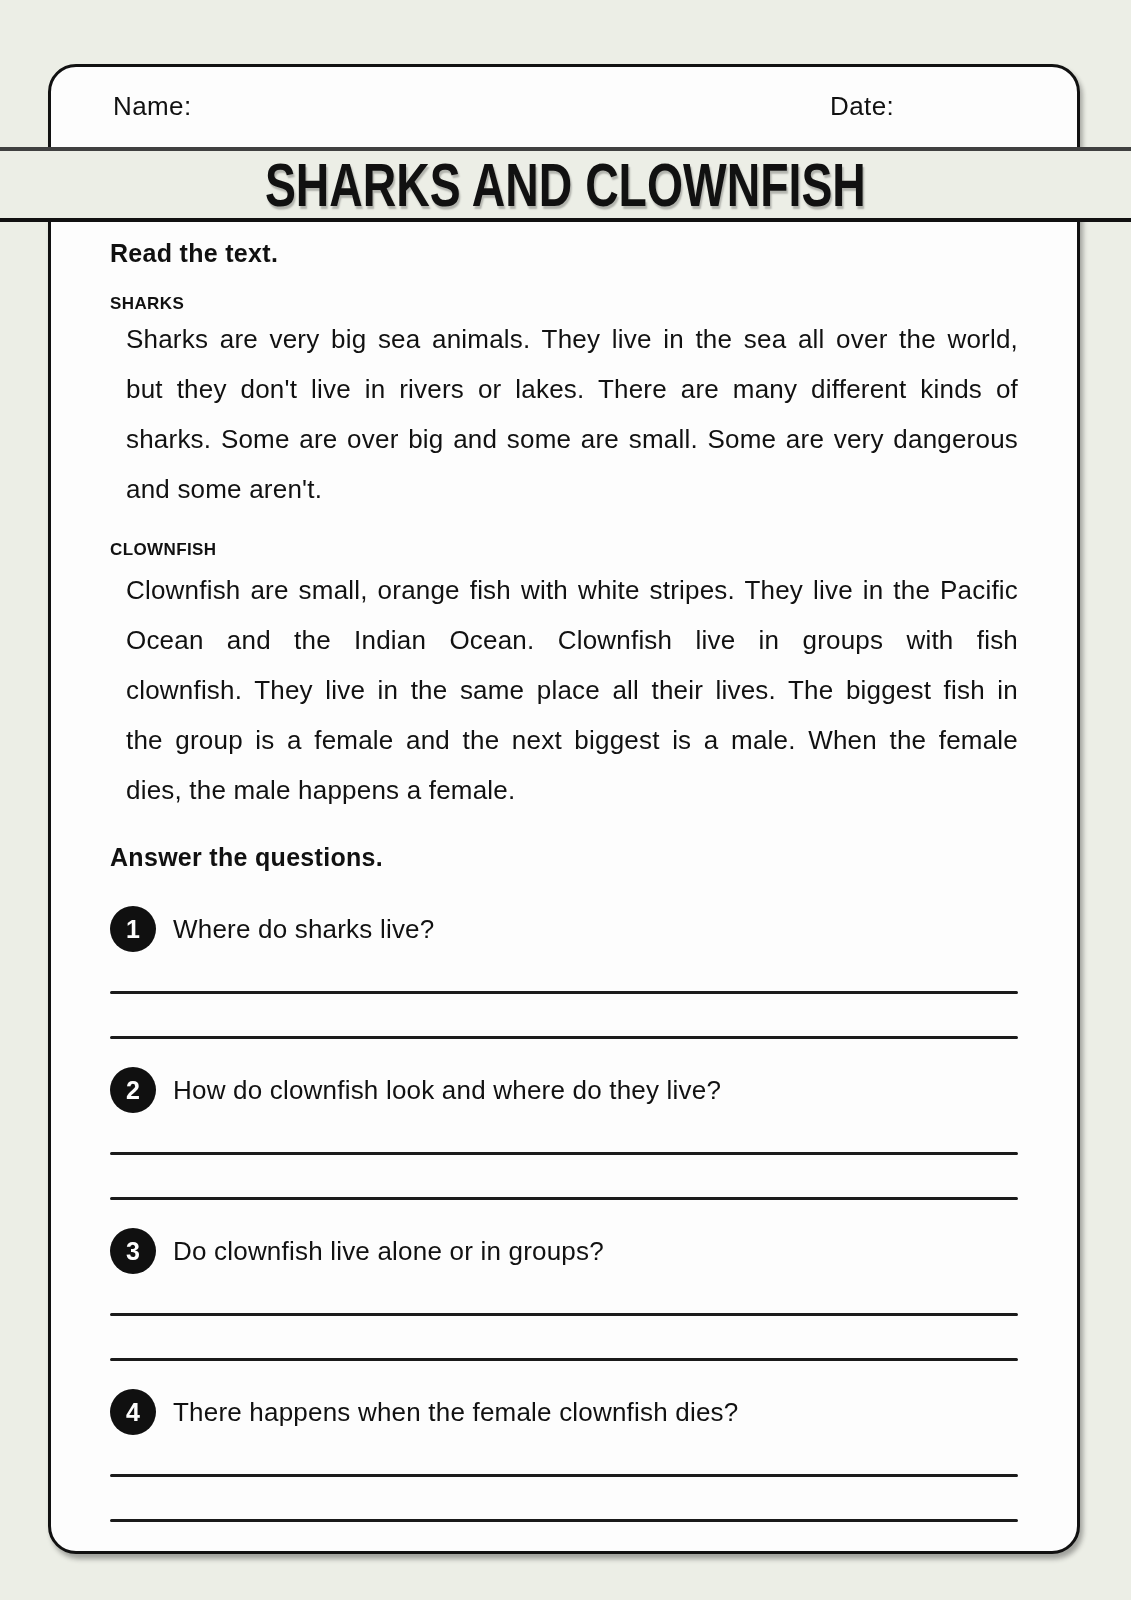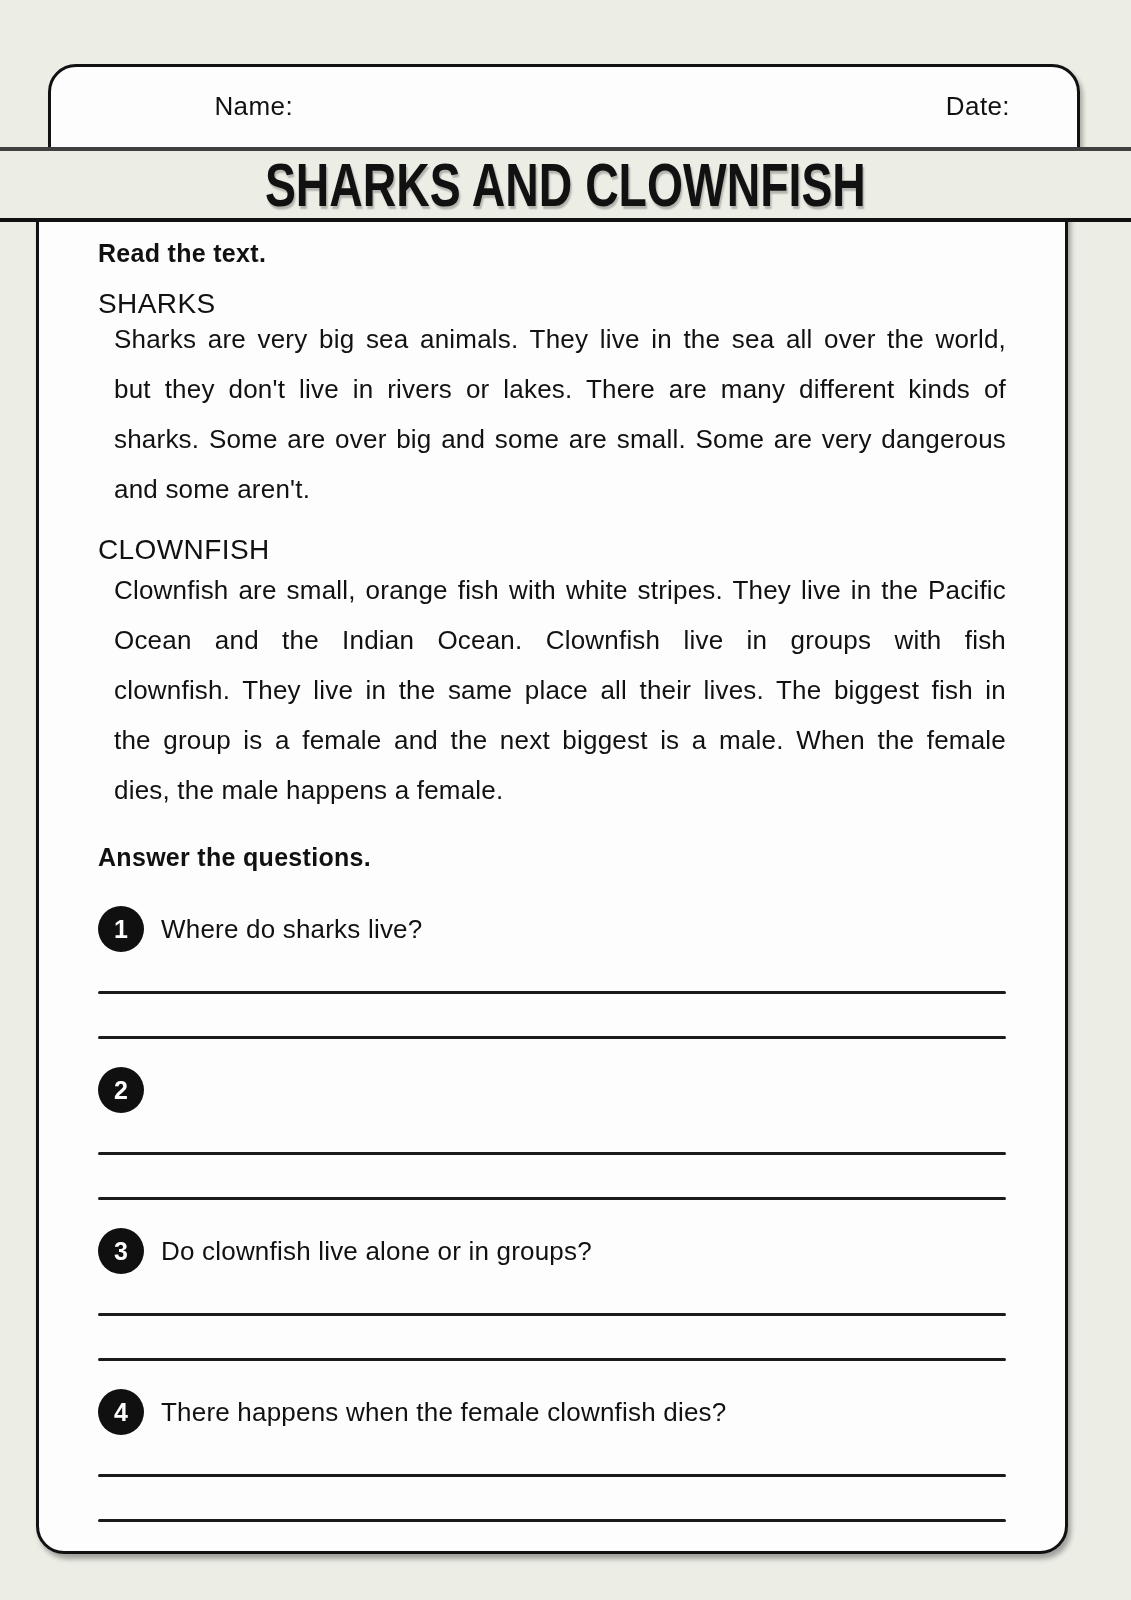--- a/index.html
+++ b/index.html
@@ -11,21 +11,21 @@
   }
   .sheet { position:relative; width:1131px; height:1600px; overflow:hidden; }
 
   
   .name-box {
     position:absolute; left:48px; top:64px; width:1026px; height:110px;
     background:#fdfdfd; border:3px solid #111111;
     border-radius:28px; z-index:2;
     box-shadow:3px 4px 4px rgba(20,20,20,0.30);
   }
-  .field { position:absolute; top:24px; display:flex; align-items:flex-end;flex-direction:column; }
+  .field { position:absolute; top:24px; display:flex; align-items:flex-start;flex-direction:column; }
   .name-field { left:62px; }
   .date-field { left:779px; }
   .field-label { font-size:26px; letter-spacing:0.4px; }
   .fill-area { display:inline-block; width:180px; height:30px; }
 
   
   .banner {
     position:absolute; left:0; top:147px; width:1131px; height:67px;
     background:#eceee6;
     border-top:4px solid #404040; border-bottom:4px solid #111111;
@@ -34,35 +34,35 @@
   }
   .banner h1 {
     margin:0; font-size:61px; font-weight:800; letter-spacing:0px;
     transform:scaleX(0.76); transform-origin:center;
     white-space:nowrap; color:#111111;
     text-shadow:2px 3px 2px rgba(0,0,0,0.25);
   }
 
   
   .main-box {
-    position:absolute; left:36px; top:160px; width:1026px; height:1388px;
+    position:absolute; left:48px; top:160px; width:1026px; height:1388px;
     background:#fdfdfd; border:3px solid #111111; border-radius:28px;
     z-index:1;
     box-shadow:3px 5px 5px rgba(20,20,20,0.35);
   }
   .content { position:absolute; left:0; top:0; right:0; bottom:0; padding:0 59px; }
 
   .instr {
     margin:0; font-size:25px; font-weight:700; line-height:30px; letter-spacing:0.3px;
   }
   .instr-read   { margin-top:75px; }
   .instr-answer { margin-top:27px; }
 
   .p-head {
-    margin:23px 0 0 0; font-size:28px; font-weight:400; line-height:26px; letter-spacing:0.4px;
+    margin:23px 0 0 0; font-size:17px; font-weight:700; line-height:26px; letter-spacing:0.4px;
   }
 
   .passage { margin-top:-3px;margin-left:16px; }
   .passage.second { margin-top:2px; }
   .pline {
     font-size:26px; line-height:50px; letter-spacing:0.2px;
     text-align:justify; text-align-last:justify;
     white-space:normal;
   }
   .pline.last { text-align-last:left; }
@@ -137,20 +137,21 @@
           <div class="q-num">1</div>
           <div class="q-text">Where do sharks live?</div>
         </div>
         <div class="a-line l1"></div>
         <div class="a-line l2"></div>
       </div>
 
       <div class="question">
         <div class="q-row">
           <div class="q-num">2</div>
+          <div class="q-text">How do clownfish look and where do they live?</div>
         </div>
         <div class="a-line l1"></div>
         <div class="a-line l2"></div>
       </div>
 
       <div class="question">
         <div class="q-row">
           <div class="q-num">3</div>
           <div class="q-text">Do clownfish live alone or in groups?</div>
         </div>

